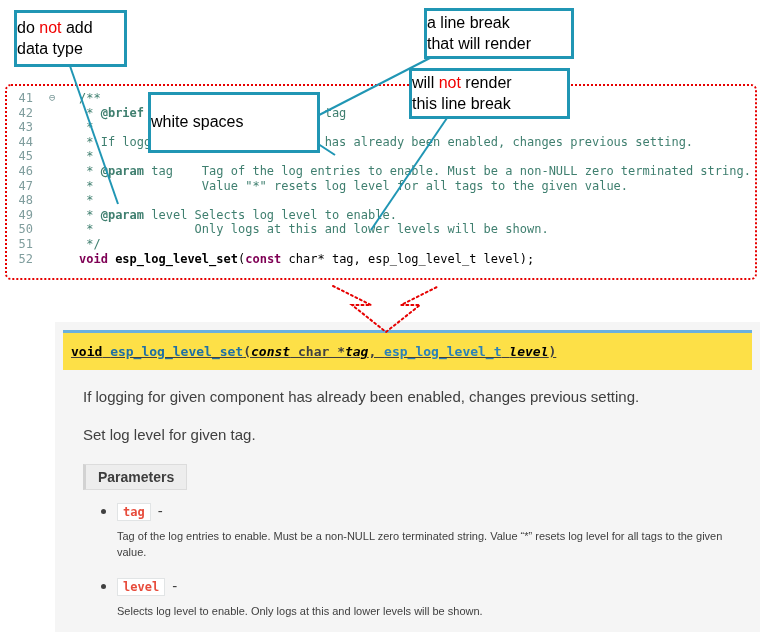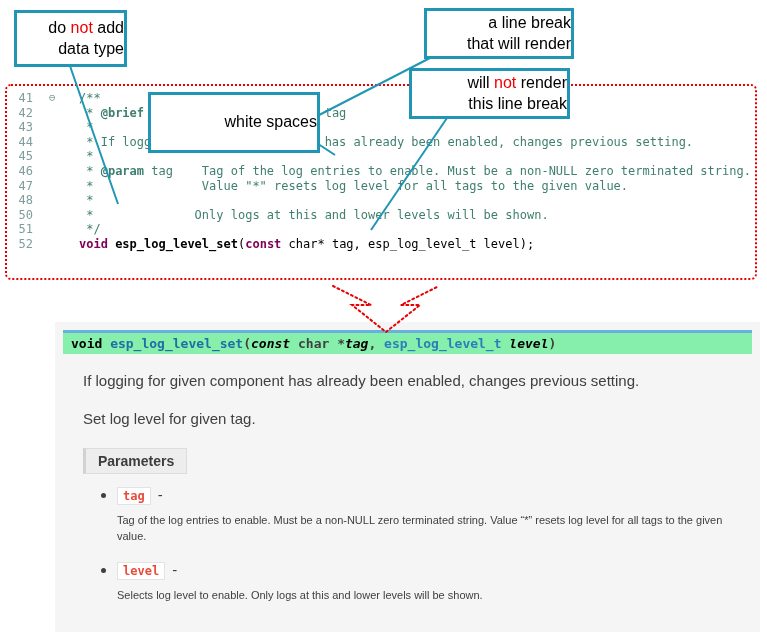--- a/index.html
+++ b/index.html
@@ -4,21 +4,21 @@
 <style>
   html,body{margin:0;padding:0;}
   body{
     width:767px;height:637px;position:relative;background:#ffffff;
     font-family:"Liberation Sans",sans-serif;overflow:hidden;
   }
   
   .callout{
     position:absolute;z-index:10;background:#ffffff;
     border:3px solid #2096b4;box-sizing:border-box;
-    display:flex;flex-direction:column;align-items:flex-end;justify-content:center;
+    display:flex;flex-direction:column;align-items:flex-start;justify-content:center;
     text-align:center;font-size:16px;line-height:1.3;color:#000;
   }
   .callout .red{color:#f00000;}
   
   #overlay{position:absolute;left:0;top:0;z-index:5;pointer-events:none;}
   
   .code-box{
     position:absolute;left:5px;top:84px;width:752px;height:196px;z-index:1;
     border:2px dotted #e60000;border-radius:6px;background:#ffffff;
     box-sizing:border-box;padding-top:5px;
@@ -33,23 +33,23 @@
   .seg-tag{color:#3f7f6f;font-weight:bold;}
   .seg-kw{color:#7f0055;font-weight:bold;}
   .seg-fn{color:#000;font-weight:bold;}
   .seg-plain{color:#000;}
   
   .docs-panel{
     position:absolute;left:55px;top:322px;width:705px;height:310px;
     background:#f5f5f5;box-sizing:border-box;color:#404040;overflow:hidden;
   }
   .sig-bar{
-    margin:8px 8px 0 8px;background:#86efac;border-top:3px solid #6ab0de;
-    padding:3px 8px;font:bold 13px "DejaVu Sans Mono","Liberation Mono",monospace;
-    color:#404040;white-space:pre;
+    margin:8px 8px 0 8px;background:#fde047;border-top:3px solid #6ab0de;
+    padding:11px 8px;font:bold 13px "DejaVu Sans Mono","Liberation Mono",monospace;
+    color:#404040;white-space:pre;text-decoration:underline;
   }
   .sg-kw{color:#000;font-weight:bold;}
   .sg-kwi{color:#000;font-weight:bold;font-style:italic;}
   .sg-name{color:#1d6fa5;font-weight:bold;}
   .sg-link{color:#2980b9;font-weight:bold;}
   .sg-param{color:#000;font-weight:bold;font-style:italic;}
   .sg-plain{color:#404040;font-weight:bold;}
   .docs-body{padding:0 26px 0 28px;font-size:15px;}
   .docs-para{margin:16px 0 0 0;line-height:1.45;}
   .params-badge{
@@ -100,20 +100,21 @@
 
 <div class="code-box">
     <div class="code-row"><span class="gutter-num">41</span><span class="gutter-fold">⊖</span><span class="code-text"><span class="seg-comment">/**</span></span></div>
     <div class="code-row"><span class="gutter-num">42</span><span class="gutter-fold"></span><span class="code-text"><span class="seg-comment"> * </span><span class="seg-tag">@brief</span><span class="seg-comment"> Set log level for given tag</span></span></div>
     <div class="code-row"><span class="gutter-num">43</span><span class="gutter-fold"></span><span class="code-text"><span class="seg-comment"> *</span></span></div>
     <div class="code-row"><span class="gutter-num">44</span><span class="gutter-fold"></span><span class="code-text"><span class="seg-comment"> * If logging for given component has already been enabled, changes previous setting.</span></span></div>
     <div class="code-row"><span class="gutter-num">45</span><span class="gutter-fold"></span><span class="code-text"><span class="seg-comment"> *</span></span></div>
     <div class="code-row"><span class="gutter-num">46</span><span class="gutter-fold"></span><span class="code-text"><span class="seg-comment"> * </span><span class="seg-tag">@param</span><span class="seg-comment"> tag    Tag of the log entries to enable. Must be a non-NULL zero terminated string.</span></span></div>
     <div class="code-row"><span class="gutter-num">47</span><span class="gutter-fold"></span><span class="code-text"><span class="seg-comment"> *               Value "*" resets log level for all tags to the given value.</span></span></div>
     <div class="code-row"><span class="gutter-num">48</span><span class="gutter-fold"></span><span class="code-text"><span class="seg-comment"> *</span></span></div>
+    <div class="code-row"><span class="gutter-num">49</span><span class="gutter-fold"></span><span class="code-text"><span class="seg-comment"> * </span><span class="seg-tag">@param</span><span class="seg-comment"> level Selects log level to enable.</span></span></div>
     <div class="code-row"><span class="gutter-num">50</span><span class="gutter-fold"></span><span class="code-text"><span class="seg-comment"> *              Only logs at this and lower levels will be shown.</span></span></div>
     <div class="code-row"><span class="gutter-num">51</span><span class="gutter-fold"></span><span class="code-text"><span class="seg-comment"> */</span></span></div>
     <div class="code-row"><span class="gutter-num">52</span><span class="gutter-fold"></span><span class="code-text"><span class="seg-kw">void</span><span class="seg-plain"> </span><span class="seg-fn">esp_log_level_set</span><span class="seg-plain">(</span><span class="seg-kw">const</span><span class="seg-plain"> char* tag, esp_log_level_t level);</span></span></div>
   </div>
 
 <div class="docs-panel">
   <div class="sig-bar"><span class="sg-kw">void</span><span class="sg-plain"> </span><span class="sg-name">esp_log_level_set</span><span class="sg-plain">(</span><span class="sg-kwi">const</span><span class="sg-plain"> char *</span><span class="sg-param">tag</span><span class="sg-plain">, </span><span class="sg-link">esp_log_level_t</span><span class="sg-plain"> </span><span class="sg-param">level</span><span class="sg-plain">)</span></div>
   <div class="docs-body">
     <p class="docs-para">If logging for given component has already been enabled, changes previous setting.</p>
     <p class="docs-para">Set log level for given tag.</p>

